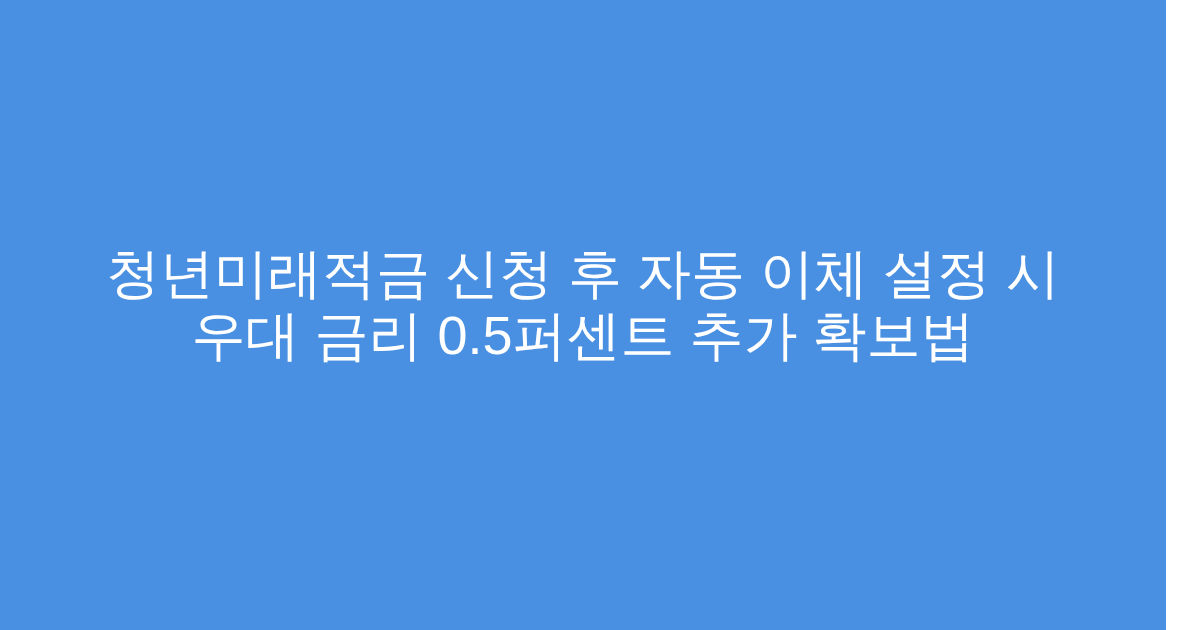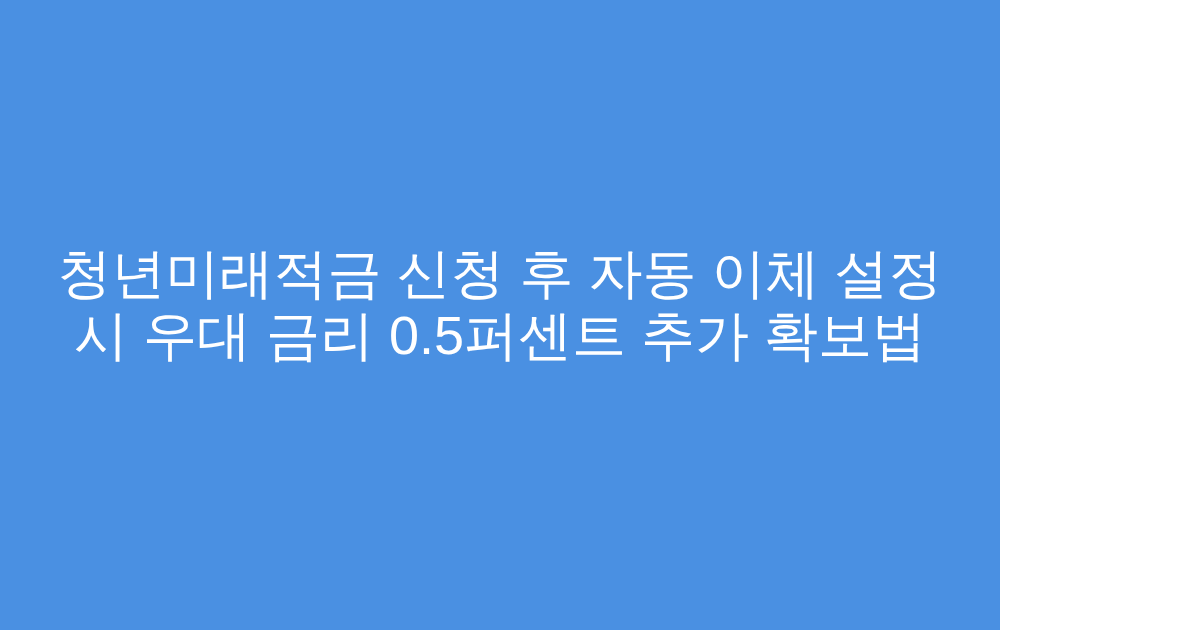--- a/index.html
+++ b/index.html
@@ -12,21 +12,21 @@
     width: 1200px;
     height: 630px;
     overflow: hidden;
     font-family: "Liberation Sans", "DejaVu Sans", sans-serif;
   }
 
   
   .og-card {
     position: relative;
     box-sizing: border-box;
-    width: 1000px;
+    width: 1166px;
     height: 630px;
     background-color: #4a90e2;
     display: flex;
     align-items: center;
     justify-content: center;
   }
 
   .headline-block {
     box-sizing: border-box;
     width: 100%;

